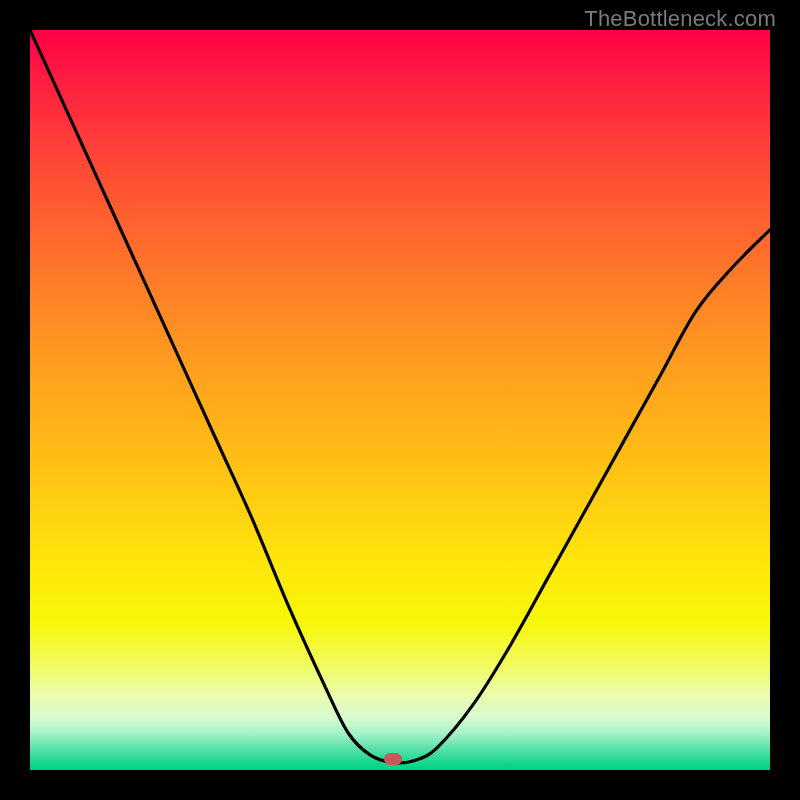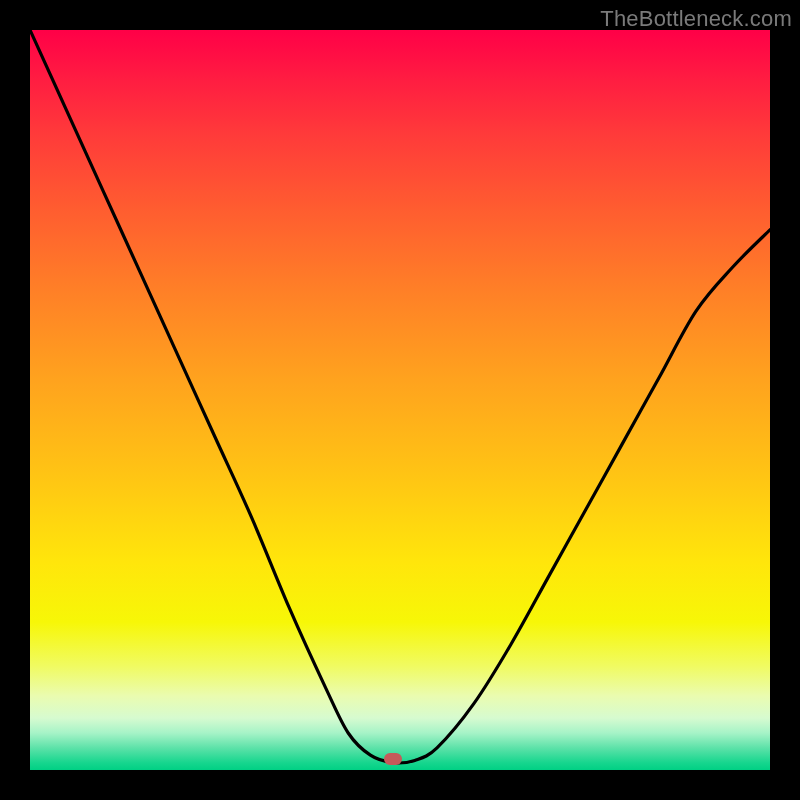--- a/index.html
+++ b/index.html
@@ -13,21 +13,21 @@
   }
   .frame {
     position: relative;
     width: 800px;
     height: 800px;
     background: #000;
   }
   .watermark {
     position: absolute;
     top: 6px;
-    right: 8px;
+    right: 24px;
     color: #7a7a7a;
     font-size: 22px;
     font-weight: 500;
     letter-spacing: 0.2px;
     user-select: none;
   }
   .plot-area {
     position: absolute;
     left: 30px;
     top: 30px;

